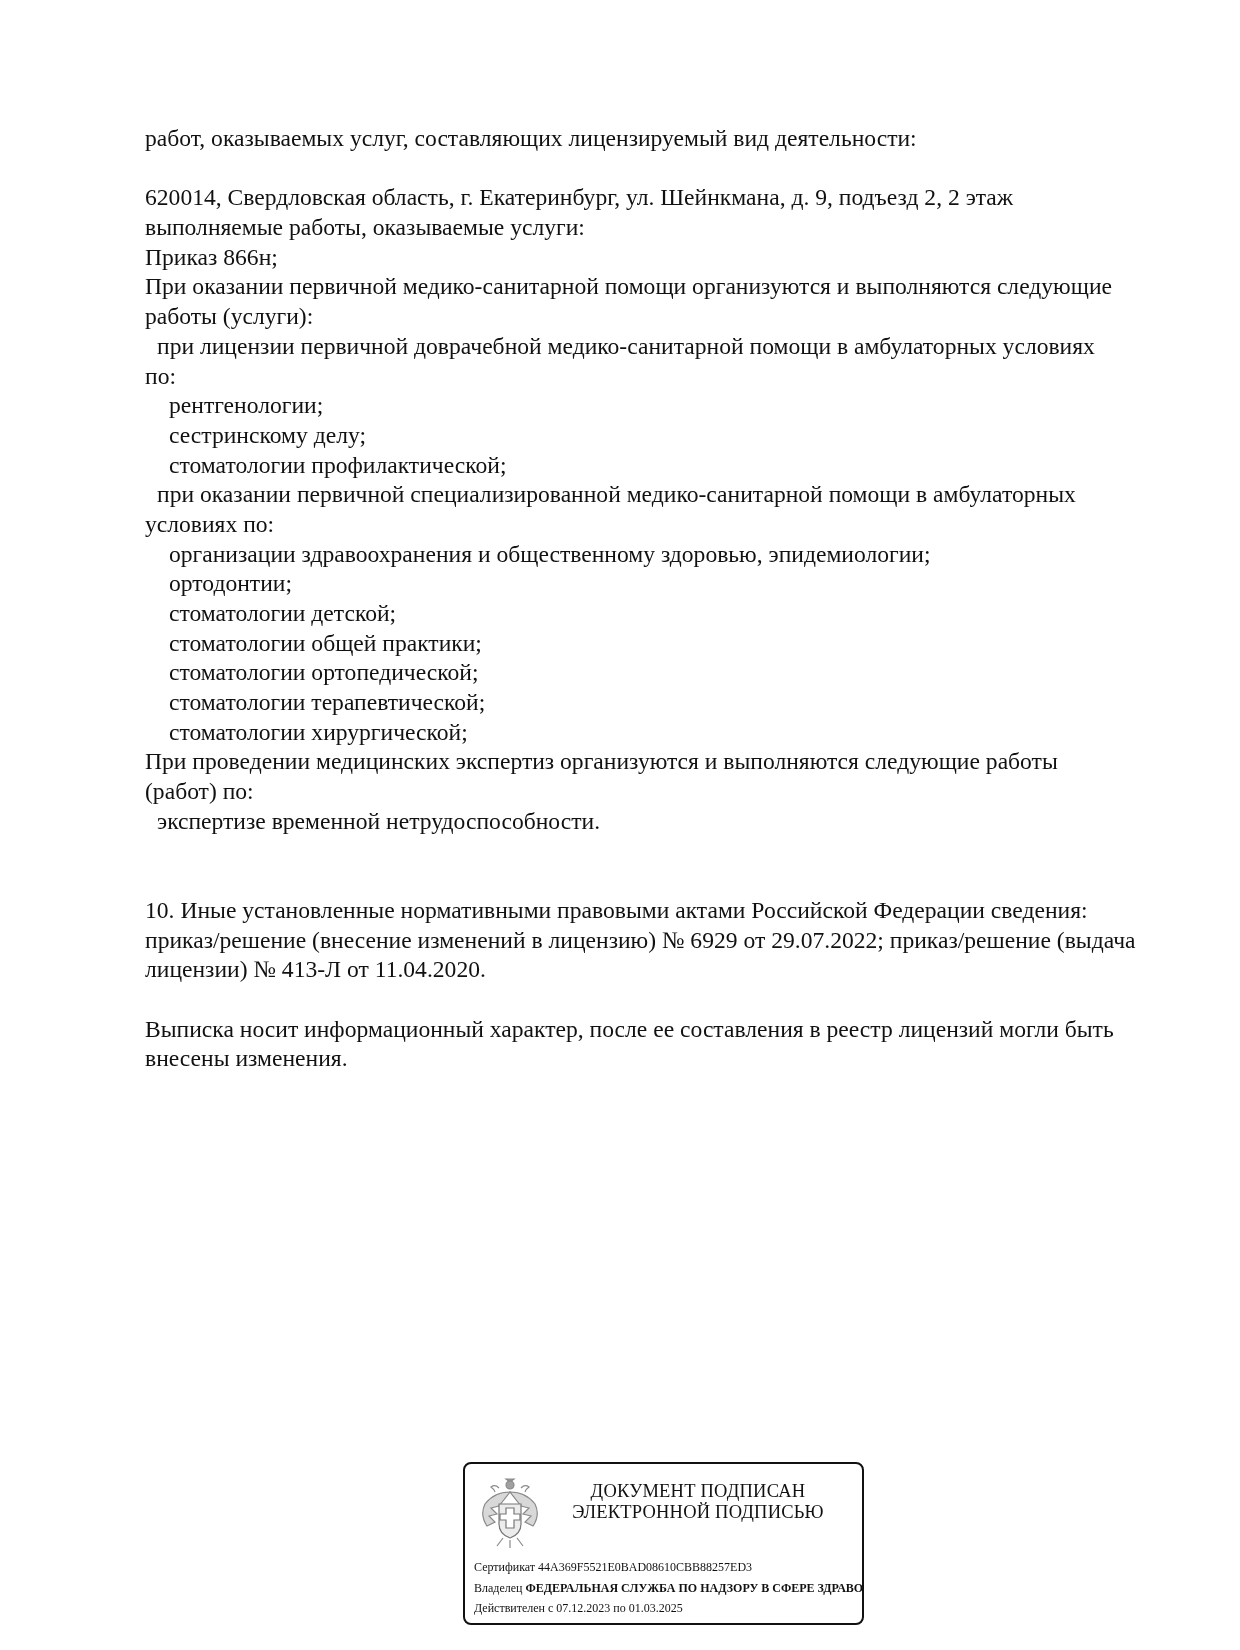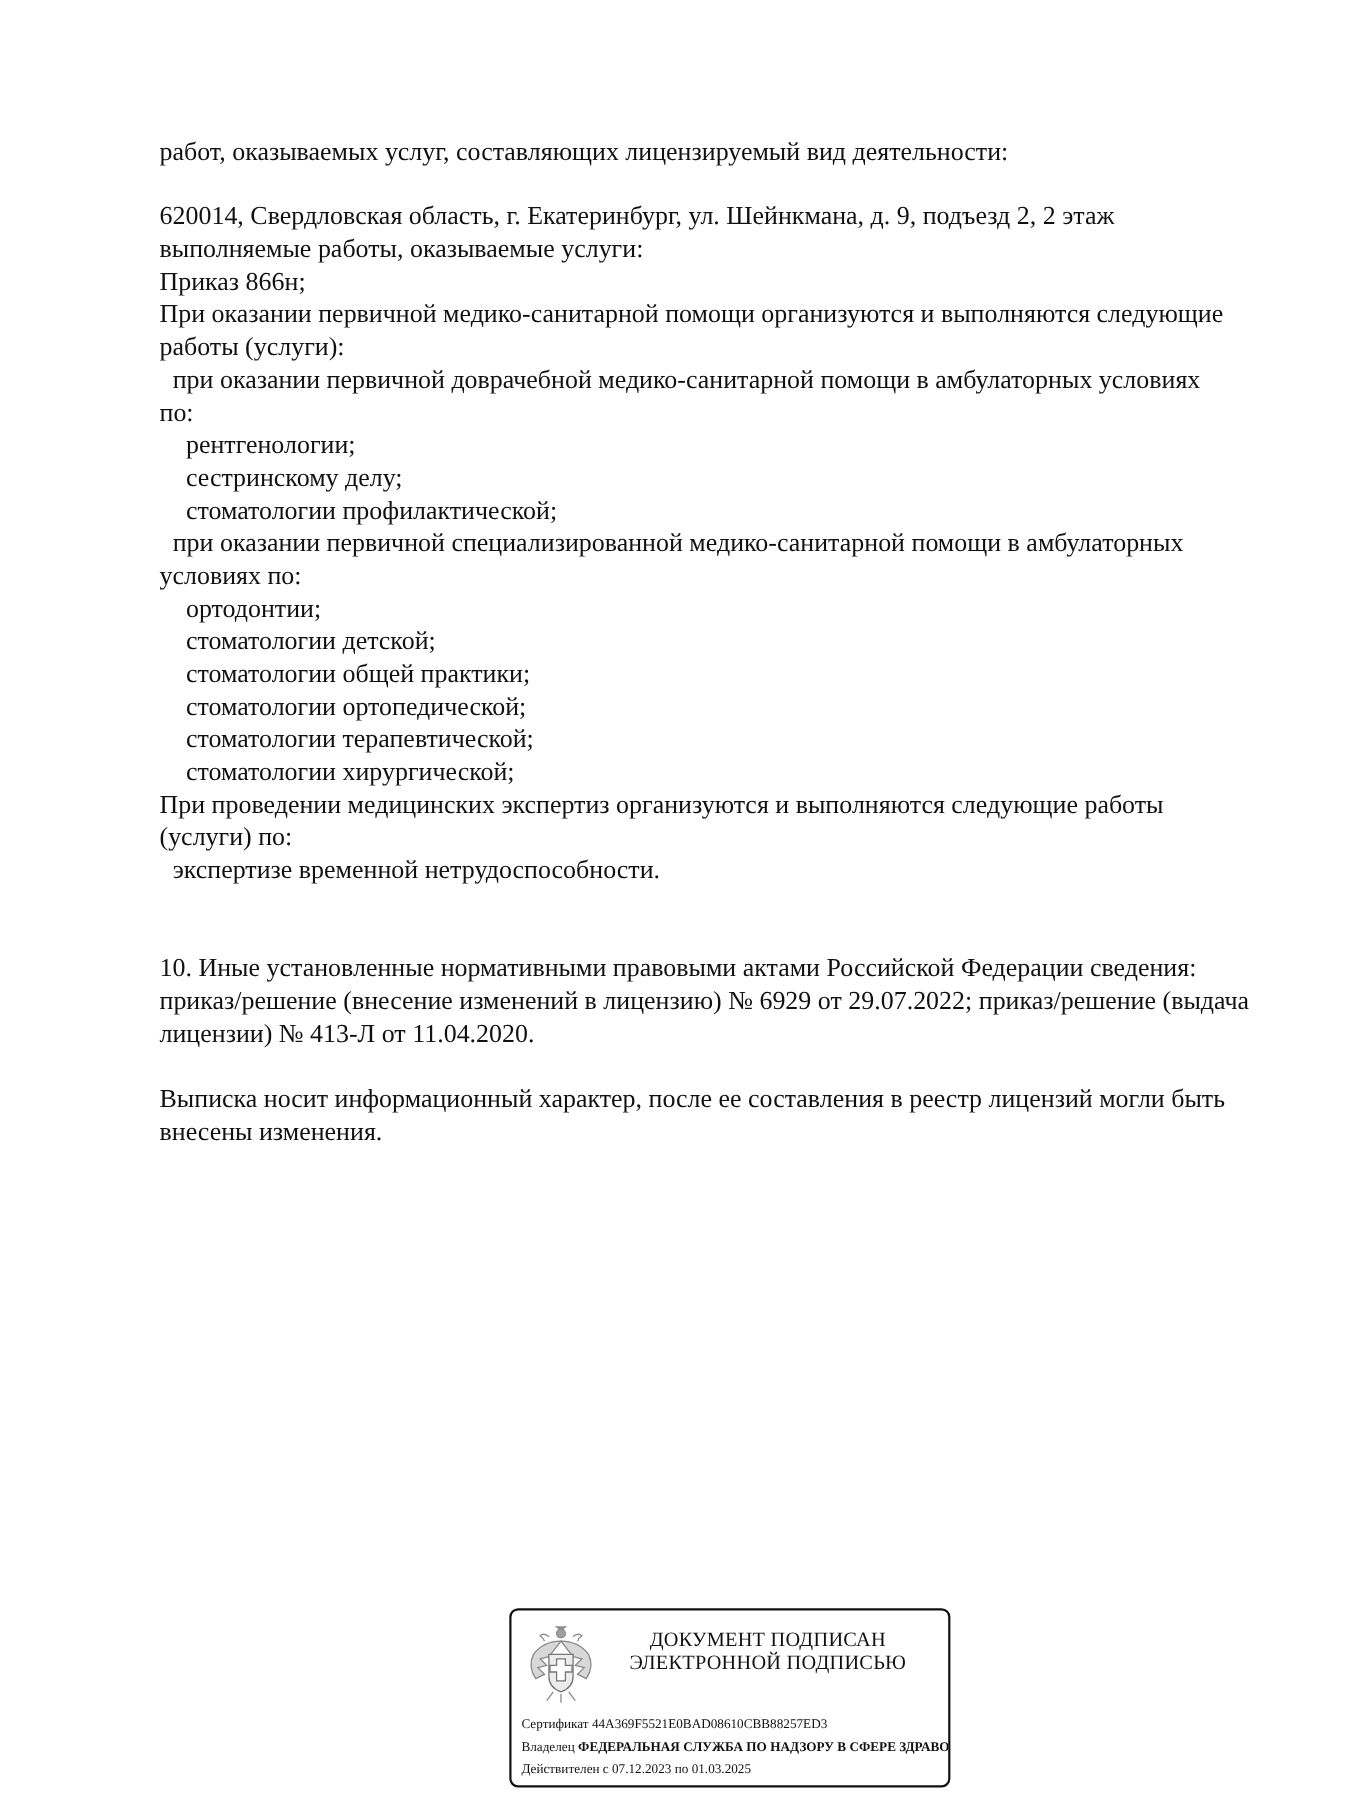--- a/index.html
+++ b/index.html
@@ -37,35 +37,36 @@
 <body>
 
 <div class="page-body">
   <p class="line">работ, оказываемых услуг, составляющих лицензируемый вид деятельности:</p>
   <div class="gap"></div>
   <p class="line">620014, Свердловская область, г. Екатеринбург, ул. Шейнкмана, д. 9, подъезд 2, 2 этаж</p>
   <p class="line">выполняемые работы, оказываемые услуги:</p>
   <p class="line">Приказ 866н;</p>
   <p class="line">При оказании первичной медико-санитарной помощи организуются и выполняются следующие</p>
   <p class="line">работы (услуги):</p>
-  <p class="line ind1">при оказании первичной доврачебной медико-санитарной помощи в амбулаторных условиях</p>
+  <p class="line ind1">при лицензии первичной доврачебной медико-санитарной помощи в амбулаторных условиях</p>
   <p class="line">по:</p>
   <p class="line ind2">рентгенологии;</p>
   <p class="line ind2">сестринскому делу;</p>
   <p class="line ind2">стоматологии профилактической;</p>
   <p class="line ind1">при оказании первичной специализированной медико-санитарной помощи в амбулаторных</p>
   <p class="line">условиях по:</p>
+  <p class="line ind2">организации здравоохранения и общественному здоровью, эпидемиологии;</p>
   <p class="line ind2">ортодонтии;</p>
   <p class="line ind2">стоматологии детской;</p>
   <p class="line ind2">стоматологии общей практики;</p>
   <p class="line ind2">стоматологии ортопедической;</p>
   <p class="line ind2">стоматологии терапевтической;</p>
   <p class="line ind2">стоматологии хирургической;</p>
   <p class="line">При проведении медицинских экспертиз организуются и выполняются следующие работы</p>
-  <p class="line">(услуги) по:</p>
+  <p class="line">(работ) по:</p>
   <p class="line ind1">экспертизе временной нетрудоспособности.</p>
   <div class="gap"></div>
   <div class="gap"></div>
   <p class="line">10. Иные установленные нормативными правовыми актами Российской Федерации сведения:</p>
   <p class="line">приказ/решение (внесение изменений в лицензию) № 6929 от 29.07.2022; приказ/решение (выдача</p>
   <p class="line">лицензии) № 413-Л от 11.04.2020.</p>
   <div class="gap"></div>
   <p class="line">Выписка носит информационный характер, после ее составления в реестр лицензий могли быть</p>
   <p class="line">внесены изменения.</p>
 </div>

